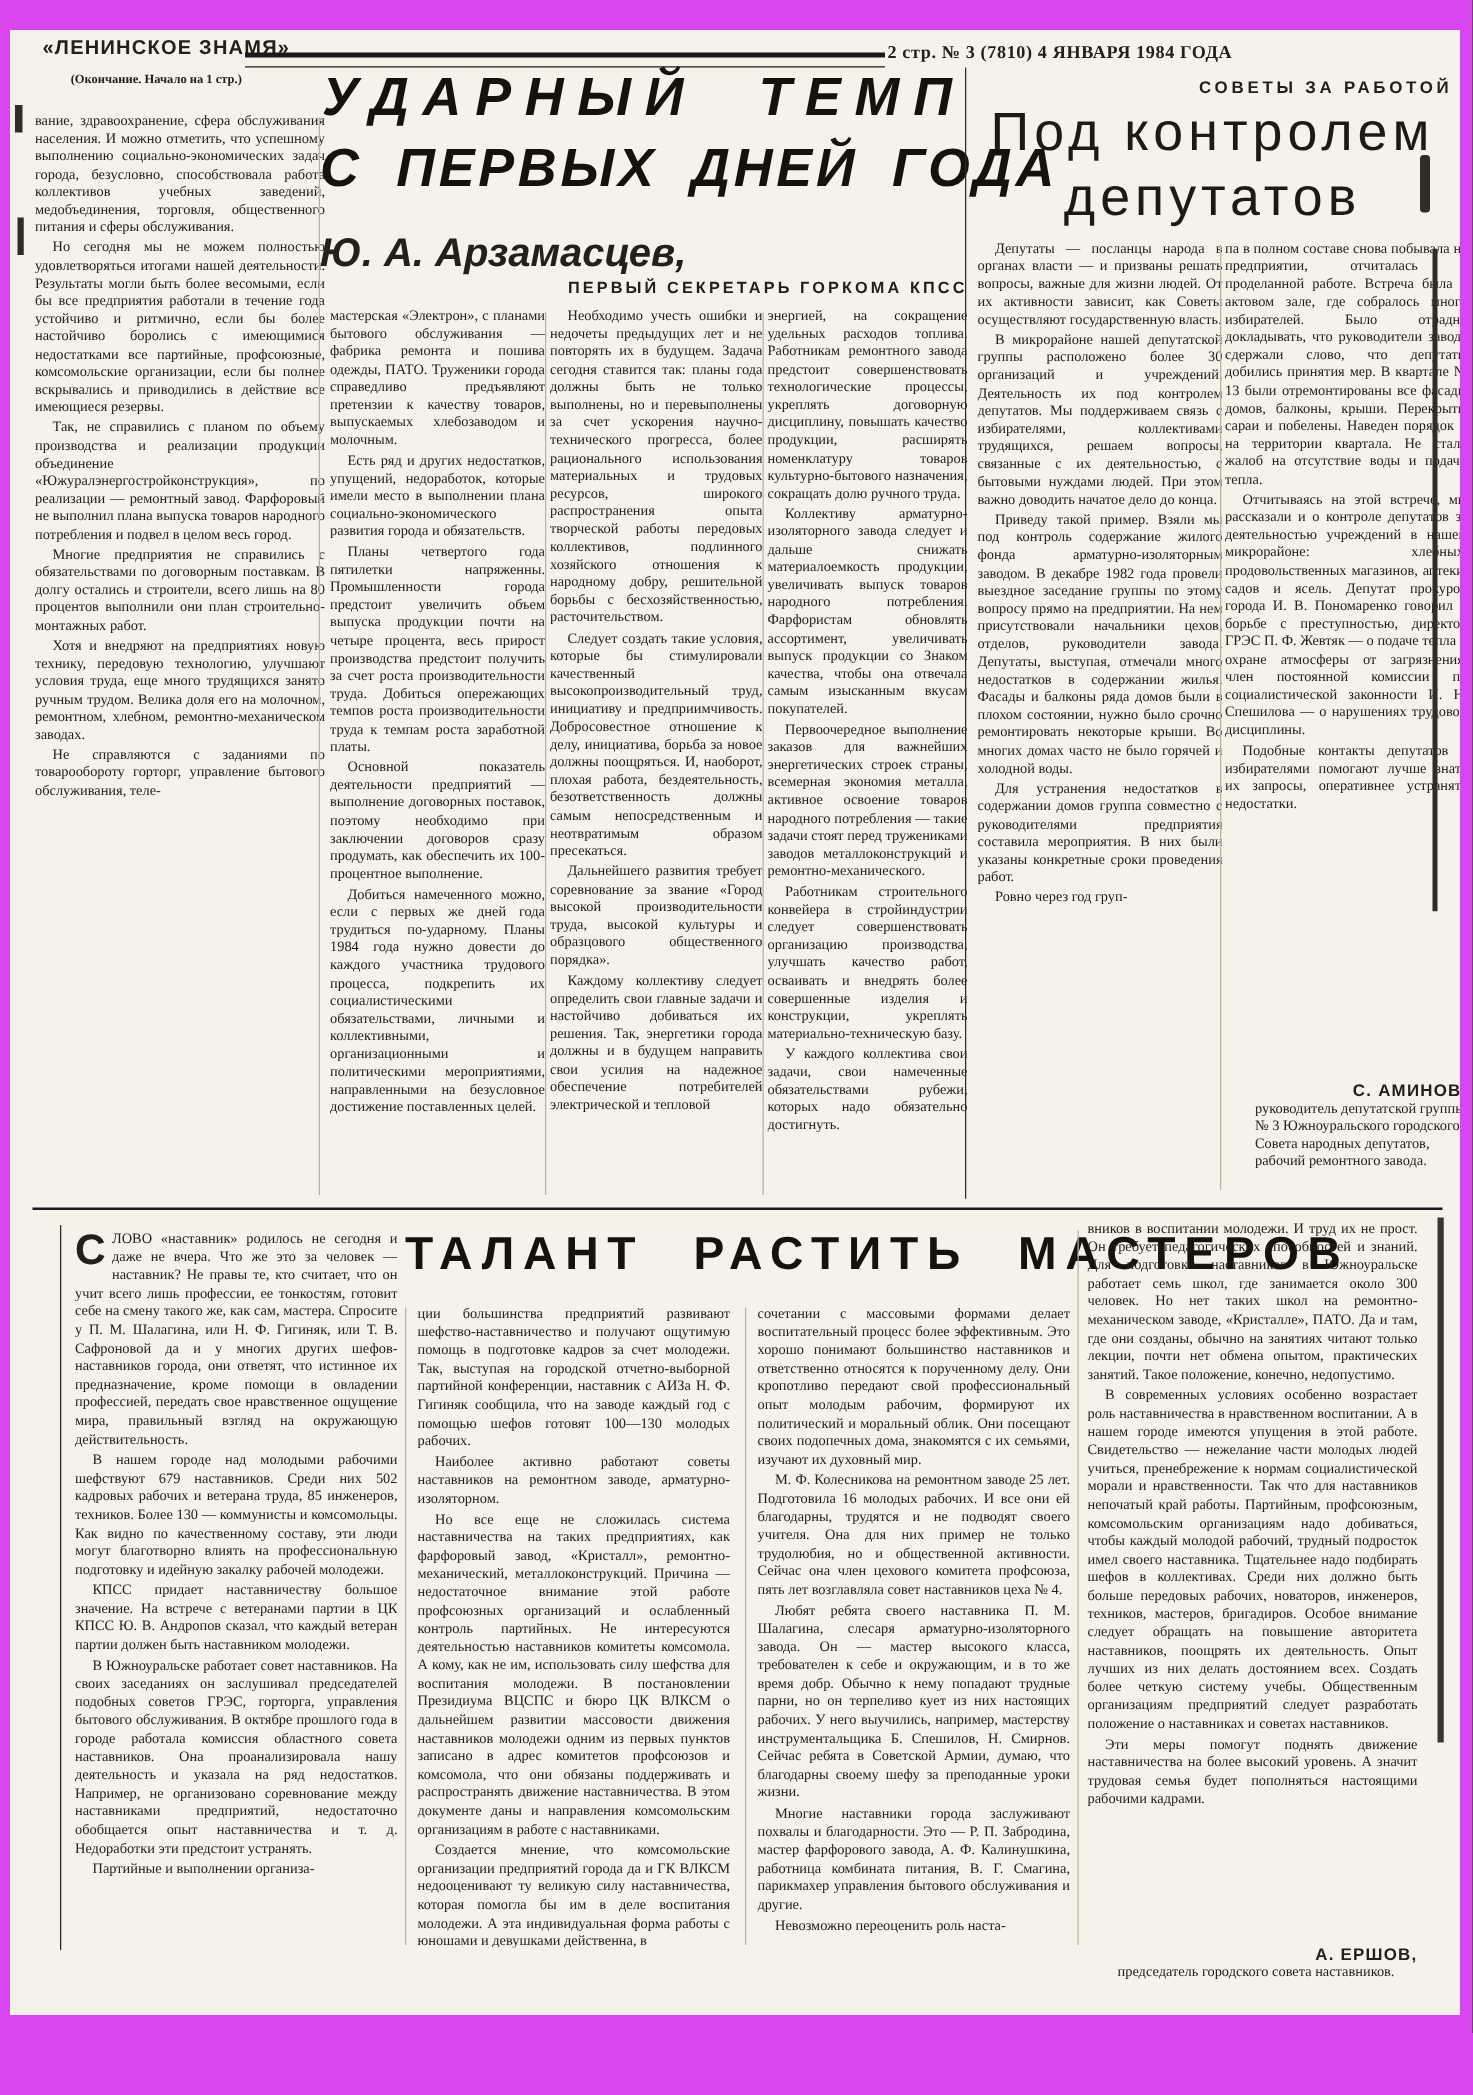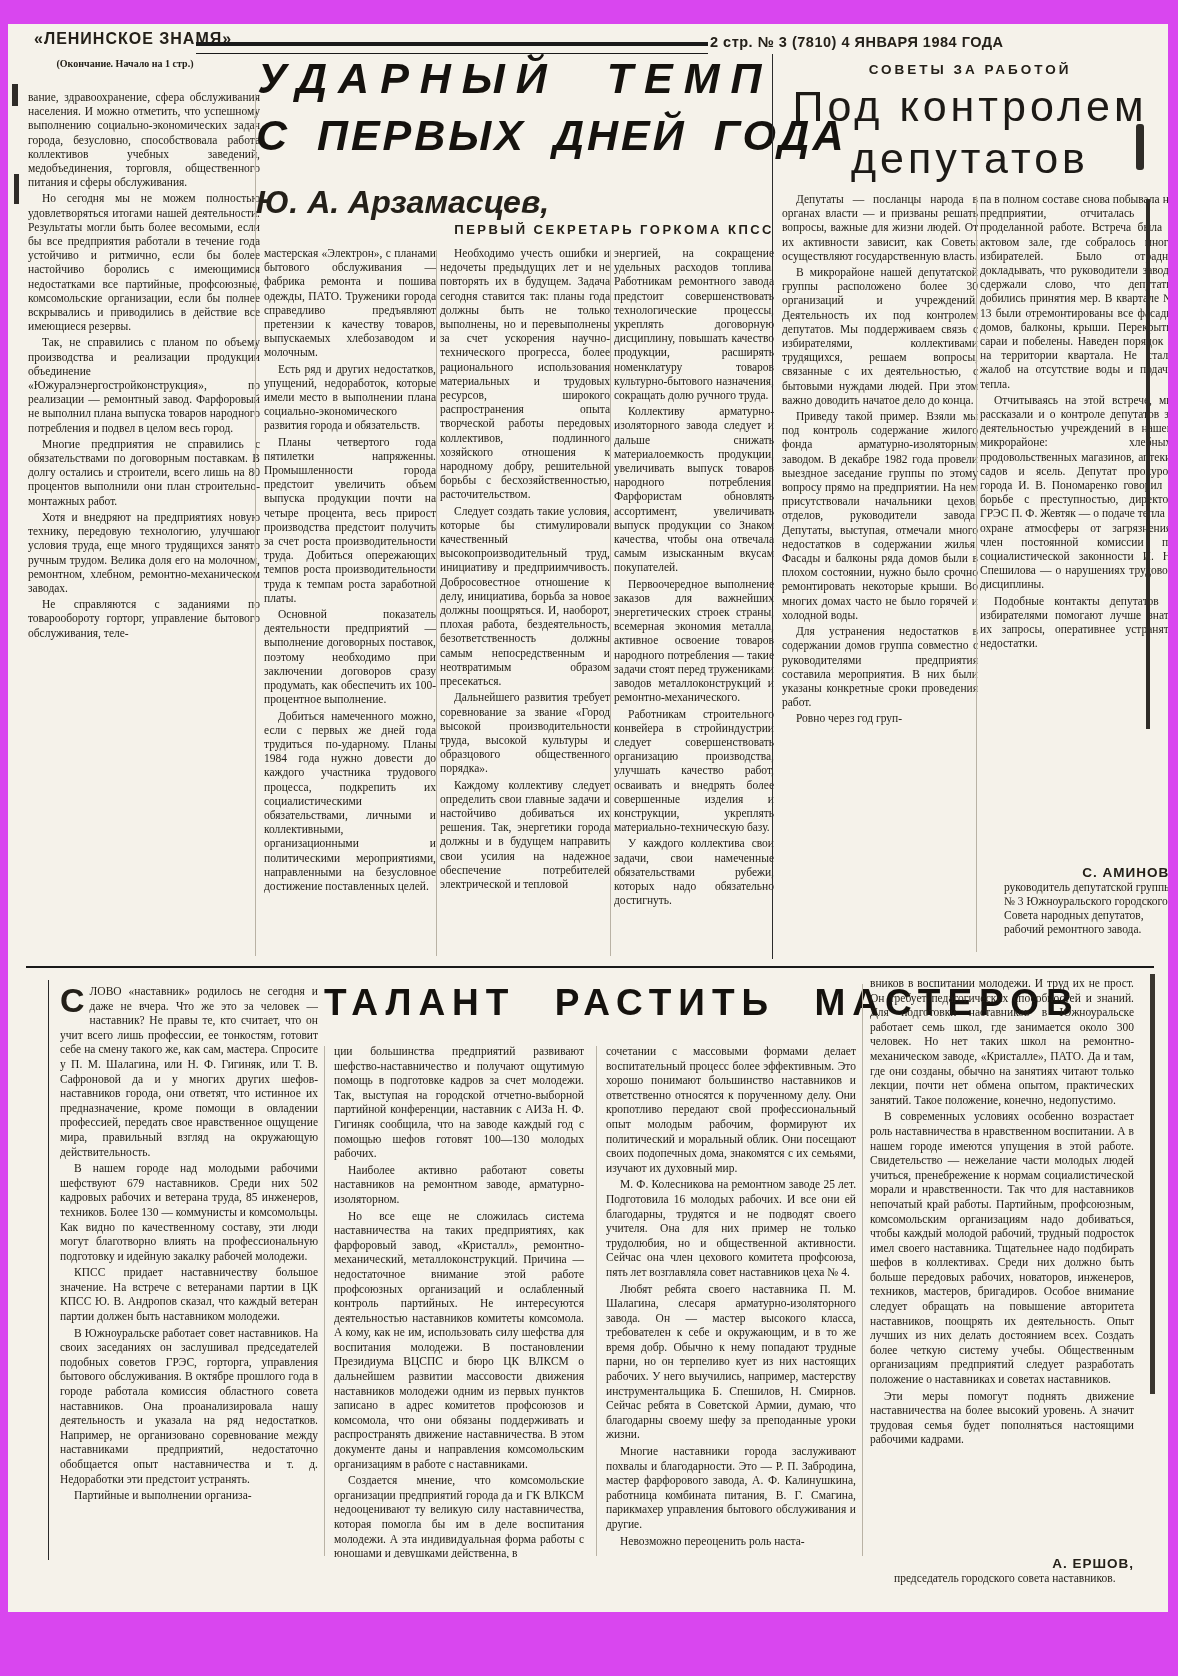--- a/index.html
+++ b/index.html
@@ -4,42 +4,42 @@
 <style>
   html,body{margin:0;padding:0;background:#0c0c0c;}
   .stage{position:relative;width:1178px;height:1676px;background:#d946ef;overflow:hidden;
          font-family:"Liberation Serif", serif;color:#242019;}
   .page{position:absolute;left:8px;top:24px;width:1160px;height:1588px;background:#f5f2ea;overflow:hidden;}
   
   .mast-title{position:absolute;left:26px;top:6px;font-family:"Liberation Sans",sans-serif;
               font-weight:bold;font-size:16px;letter-spacing:1px;}
   .mast-rule{position:absolute;left:188px;top:18px;width:512px;height:7px;
              border-top:4px solid #1a1a1a;border-bottom:1.5px solid #1a1a1a;}
-  .page-info{position:absolute;left:702px;top:10px;font-family:Liberation Sans, sans-serif;
+  .page-info{position:absolute;left:702px;top:10px;font-family:Liberation Serif, serif;
              font-weight:bold;font-size:14.5px;letter-spacing:.5px;}
   .cont-note{position:absolute;left:22px;top:32px;width:190px;text-align:center;
              font-weight:bold;font-size:10px;line-height:16px;}
   
   .headline{position:absolute;left:248px;top:26px;width:518px;text-align:center;
             font-family:"Liberation Sans",sans-serif;font-weight:bold;font-style:italic;color:#15120e;}
   .headline .l1{font-size:43px;letter-spacing:11px;word-spacing:26px;line-height:56px;white-space:nowrap;}
   .headline .l2{font-size:43px;letter-spacing:3px;word-spacing:12px;line-height:58px;white-space:nowrap;}
   .byline{position:absolute;left:248px;top:160px;width:518px;text-align:left;
           font-family:"Liberation Sans",sans-serif;font-weight:bold;font-style:italic;font-size:32px;}
   .byline-role{position:absolute;left:248px;top:198px;width:518px;text-align:right;
           font-family:"Liberation Sans",sans-serif;font-weight:bold;font-size:13px;letter-spacing:2.5px;}
   .bodycol{position:absolute;overflow:hidden;text-align:justify;font-size:11.5px;line-height:14.2px;}
   .bodycol p{margin:0 0 2px 0;text-indent:14px;}
   .bodycol p.cont{text-indent:0;}
   .col-m1{left:20px;top:66px;width:232px;height:868px;}
   .col-m2{left:256px;top:222px;width:172px;height:714px;}
   .col-m3{left:432px;top:222px;width:170px;height:714px;}
   .col-m4{left:606px;top:222px;width:160px;height:714px;}
   
-  .rubric{position:absolute;left:770px;top:38px;width:384px;text-align:center;
+  .rubric{position:absolute;left:770px;top:38px;width:384px;text-align:right;
           font-family:"Liberation Sans",sans-serif;font-weight:bold;font-size:13.5px;letter-spacing:3px;}
   .r-title{position:absolute;left:770px;top:56px;width:384px;text-align:center;
            font-family:"Liberation Sans",sans-serif;font-weight:normal;color:#1d1a16;
            font-size:43px;line-height:52px;letter-spacing:4px;}
   .col-r1{left:774px;top:168px;width:196px;height:762px;}
   .col-r2{left:972px;top:168px;width:194px;height:668px;}
   .sig{position:absolute;text-align:right;font-size:11.5px;line-height:14px;}
   .sig .sig-name{font-family:"Liberation Sans",sans-serif;font-weight:bold;font-size:13.5px;letter-spacing:1px;}
   .sig .sig-role{font-weight:normal;text-align:left;padding-left:24px;}
   .sig-right{left:972px;top:842px;width:194px;}

